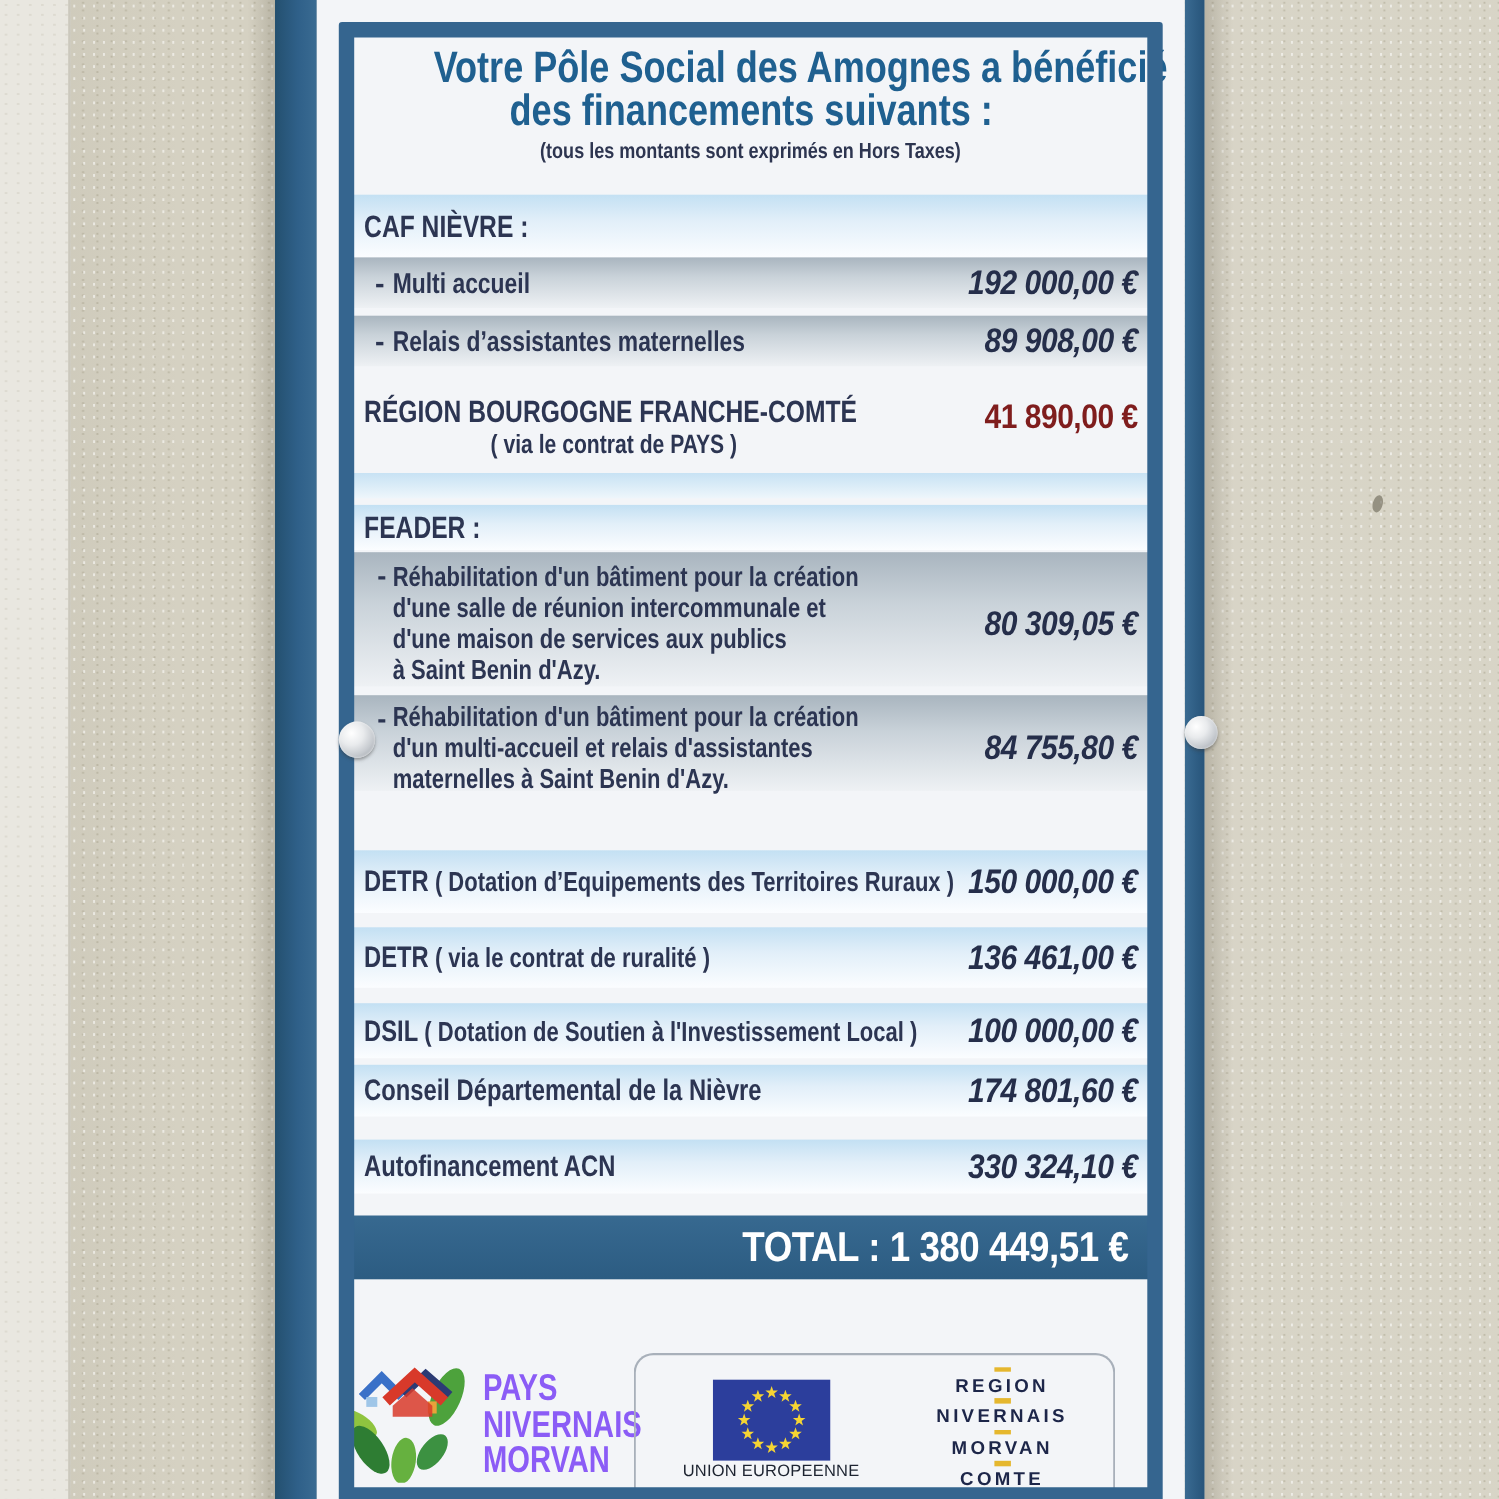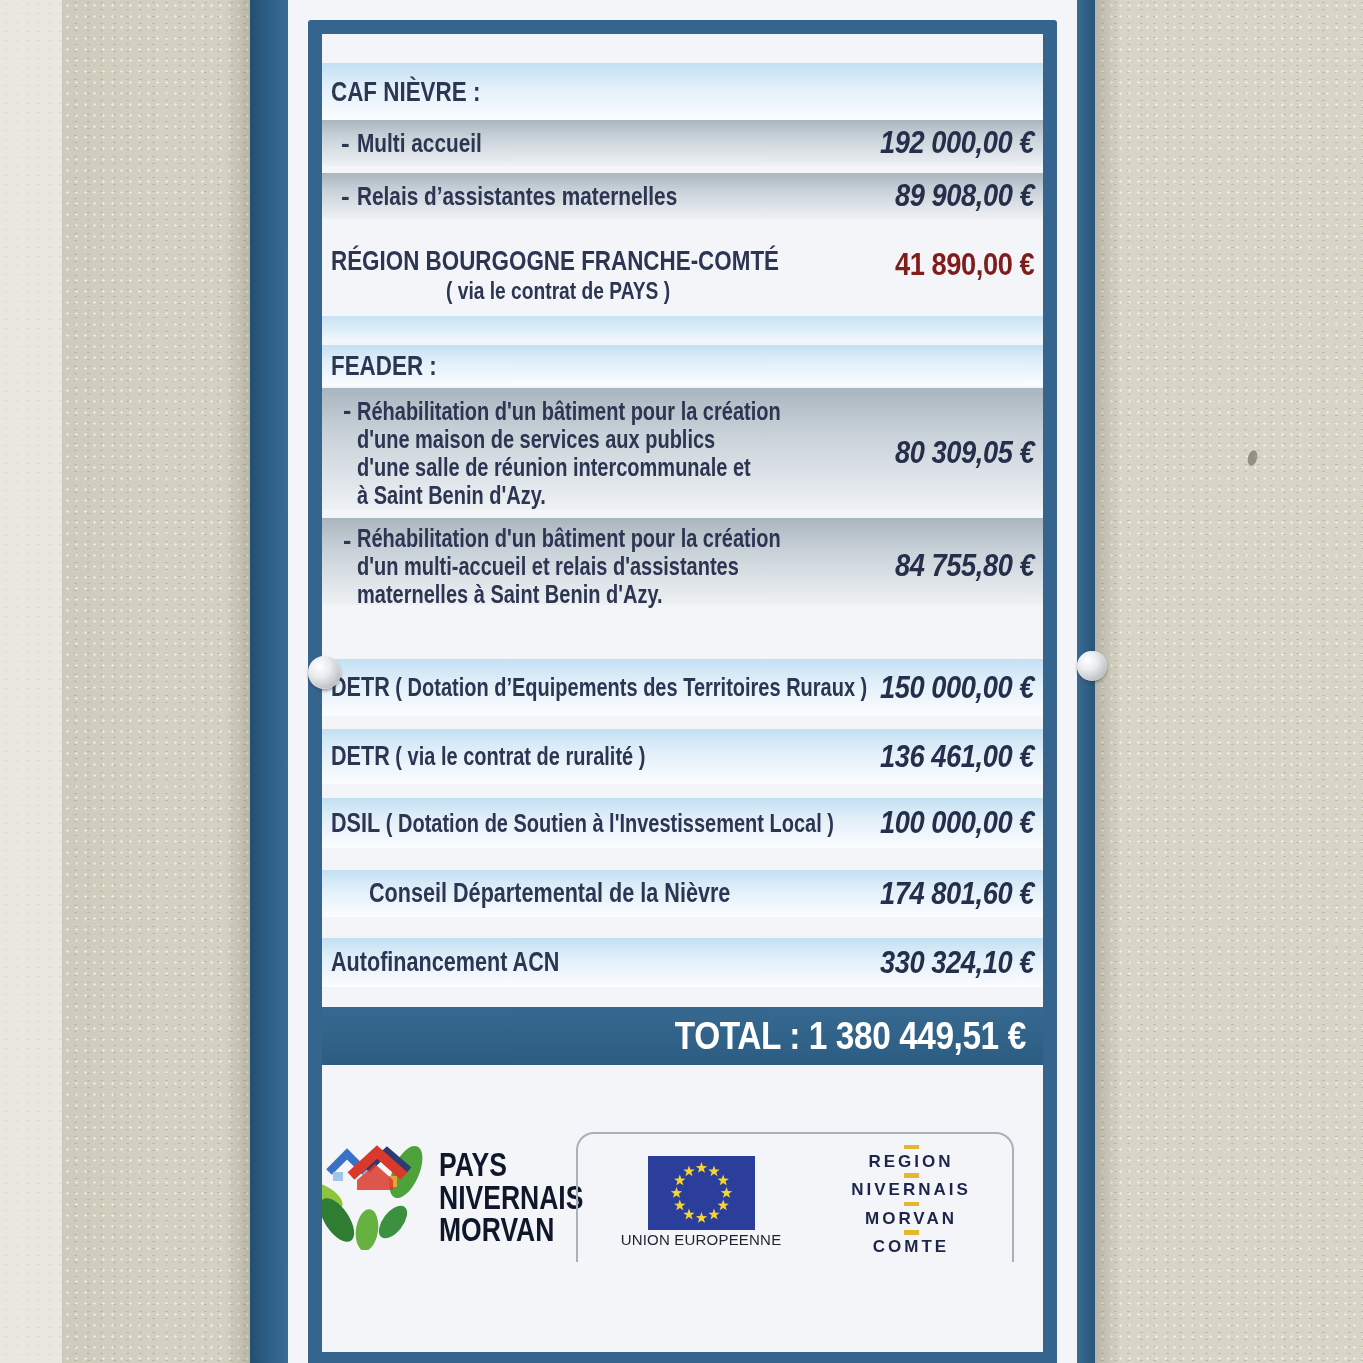--- a/index.html
+++ b/index.html
@@ -71,31 +71,31 @@
   .row-multi.second{margin-top:8px;height:87px;}
   .multi-bullet{width:26px;padding-left:12px;align-self:flex-start;font-size:25px;font-weight:700;line-height:28px;flex-shrink:0;}
   .multi-lines{flex:1 1 0;min-width:0;font-size:25px;font-weight:700;line-height:28px;}
   .row-multi .amount{align-self:center;}
 
   .row-single{height:57px;font-size:25px;font-weight:700;}
   .row-single .strong{font-size:27px;font-weight:800;}
   .row-single.r8{margin-top:54px;}
   .row-single.r9{margin-top:13px;height:55px;}
   .row-single.r10{margin-top:14px;height:50px;}
-  .row-single.r11{margin-top:22px;height:47px;text-align:center;}
+  .row-single.r11{margin-top:6px;height:47px;}
   .row-single.r12{margin-top:21px;height:49px;}
 
   .total-bar{margin-top:20px;height:58px;background:linear-gradient(180deg,#376990,#2c5c82);
     display:flex;align-items:center;justify-content:flex-end;padding-right:18px;}
   .total-text{color:#fff;font-size:38px;font-weight:800;letter-spacing:-.5px;}
 
   
   .logos{margin-top:67px;height:116px;position:relative;}
   .pays-logo{position:absolute;left:-12px;top:6px;width:124px;height:112px;}
-  .pays-text{position:absolute;left:118px;top:16px;color:#0f172a;font-size:34px;font-weight:700;line-height:32.5px;}
+  .pays-text{position:absolute;left:118px;top:16px;color:#8b5cf6;font-size:34px;font-weight:700;line-height:32.5px;}
   .pays-text .cond{transform:scaleX(.78);}
   .eu-box{position:absolute;left:255px;top:0;width:438px;height:130px;border:2px solid #a8b0ba;
     border-radius:18px 18px 0 0;border-bottom:none;}
   .eu-flag{position:absolute;left:70px;top:22px;width:107px;height:74px;display:block;}
   .eu-caption{position:absolute;left:8px;top:97px;width:230px;text-align:center;font-size:15px;
     font-weight:400;color:#1c2330;letter-spacing:.2px;}
   .region-logo{position:absolute;left:248px;top:8px;width:170px;text-align:center;color:#1d2649;}
   .region-logo .line{font-size:17px;font-weight:800;letter-spacing:3px;line-height:19px;}
   .region-logo .dash{width:15px;height:4.5px;background:#e5b72e;margin:2.5px auto;}
 
@@ -119,20 +119,25 @@
 
   <div class="sign">
     <div class="frame-left"></div>
     <div class="frame-right"></div>
 
     <div class="face">
       <div class="inner-border"></div>
 
       <div class="content">
 
+        <div class="title-block">
+          <div class="title-line"><span class="cond-c">Votre Pôle Social des Amognes a bénéficié</span></div>
+          <div class="title-line"><span class="cond-c">des financements suivants :</span></div>
+          <div class="subtitle"><span class="cond-c">(tous les montants sont exprimés en Hors Taxes)</span></div>
+        </div>
 
         <div class="row row-header band-blue">
           <span class="cond">CAF NIÈVRE :</span>
         </div>
 
         <div class="row row-item band-gray">
           <span class="bullet">-</span>
           <span class="label-wrap"><span class="cond">Multi accueil</span></span>
           <span class="amount"><span class="cond-r">192 000,00 €</span></span>
         </div>
@@ -152,22 +157,22 @@
         <div class="band-sep"></div>
 
         <div class="row row-header feader band-blue">
           <span class="cond">FEADER :</span>
         </div>
 
         <div class="row-multi first band-gray">
           <span class="multi-bullet">-</span>
           <div class="multi-lines">
             <div><span class="cond">Réhabilitation d'un bâtiment pour la création</span></div>
+            <div><span class="cond">d'une salle de réunion intercommunale et</span></div>
             <div><span class="cond">d'une maison de services aux publics</span></div>
-            <div><span class="cond">d'une salle de réunion intercommunale et</span></div>
             <div><span class="cond">à Saint Benin d'Azy.</span></div>
           </div>
           <span class="amount"><span class="cond-r">80 309,05 €</span></span>
         </div>
 
         <div class="row-multi second band-gray">
           <span class="multi-bullet">-</span>
           <div class="multi-lines">
             <div><span class="cond">Réhabilitation d'un bâtiment pour la création</span></div>
             <div><span class="cond">d'un multi-accueil et relais d'assistantes</span></div>

